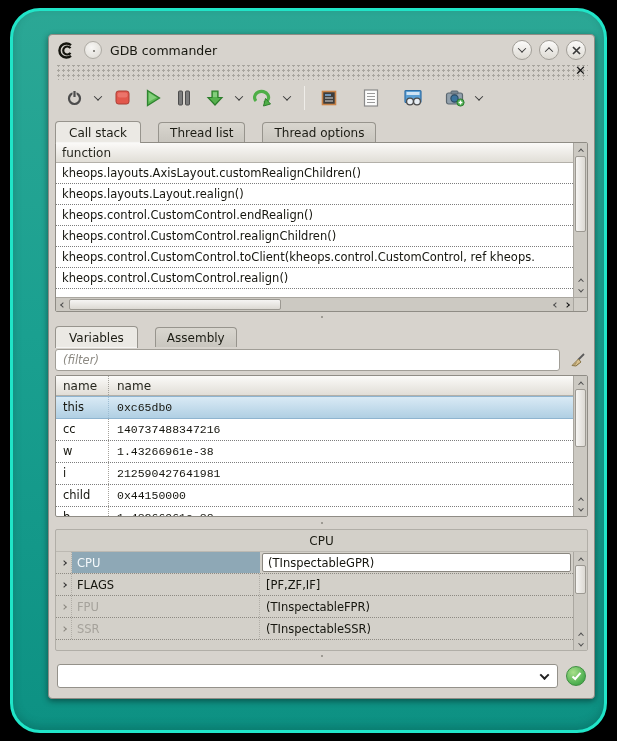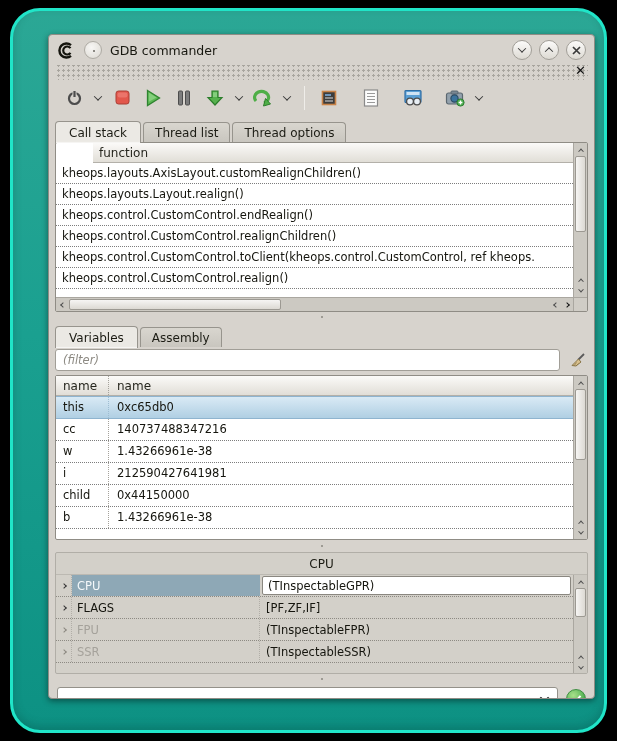--- a/index.html
+++ b/index.html
@@ -41,61 +41,61 @@
   
   .toolbar { height:37px; display:flex; align-items:center; padding:2px 12px 4px 12px; gap:5px; flex:none; }
   .tool-btn { width:26px; height:26px; display:flex; align-items:center; justify-content:center; border-radius:3px; }
   .tool-dd { width:12px; height:26px; display:flex; align-items:center; justify-content:center; }
   .tool-sep { width:1px; height:24px; background:#b2afa8; border-right:1px solid #efede9; margin:0 6px; }
   .tool-gap { width:6px; }
 
   
   .tabbar { height:25px; display:flex; align-items:flex-end; padding-left:6px; flex:none; position:relative; z-index:3; }
   .tab { font-size:12px; color:#1c1c14; padding:3px 11px 2px 11px; border:1px solid #97948d; border-bottom:none;
-         border-radius:4px 4px 0 0; background:linear-gradient(180deg,#d9d6cf,#c9c6bf); margin-right:2px; position:relative; }
+         border-radius:4px 4px 0 0; background:linear-gradient(180deg,#d9d6cf,#c9c6bf); margin-right:17px; position:relative; }
   .tab.active { background:#ebe9e4; padding:4px 13px 3px 13px; top:1px; z-index:4; box-shadow:0 -1px 1px rgba(255,255,255,.6) inset; }
 
   
   .panel { margin:0 6px; border:1px solid #8f8c85; background:#fff; border-radius:2px; flex:none; position:relative; z-index:2; }
   .sb-v { border-left:1px solid #aaa7a0; background:#ccc9c2; display:flex; flex-direction:column; width:14px; }
   .sb-h { border-top:1px solid #aaa7a0; background:#ccc9c2; display:flex; height:14px; }
   .sb-arrow { flex:none; display:flex; align-items:center; justify-content:center; }
   .sb-v .sb-arrow { height:13px; }
   .sb-h .sb-arrow { width:13px; }
   .sb-track { flex:1; position:relative; }
   .sb-thumb { position:absolute; background:linear-gradient(90deg,#f6f5f3,#dcd9d3); border:1px solid #9c9992; border-radius:2px; }
   .sb-v .sb-thumb { left:1px; right:1px; }
   .sb-h .sb-thumb { top:1px; bottom:1px; background:linear-gradient(180deg,#f6f5f3,#dcd9d3); }
   .sb-endcluster { display:flex; flex:none; }
   .sb-v .sb-endcluster { flex-direction:column; }
 
   
   .stack-panel { height:170px; display:grid; grid-template-columns:1fr 14px; grid-template-rows:1fr 14px; }
   .list-area { overflow:hidden; display:flex; flex-direction:column; }
   .col-header { height:20px; flex:none; background:linear-gradient(180deg,#fbfaf8,#e1ded7);
-                border-bottom:1px solid #b3b0a9; font-size:12px; color:#26261e; display:flex; align-items:center; padding-left:6px;margin-left:37px; }
+                border-bottom:1px solid #b3b0a9; font-size:12px; color:#26261e; display:flex; align-items:center; padding-left:6px; }
   .stack-row { height:21px; flex:none; line-height:20px; font-size:11.5px; color:#15150e; padding-left:6px;
                border-bottom:1px dotted #7d7d7d; white-space:nowrap; overflow:hidden; }
   .sb-corner { background:#d0cdc6; border-left:1px solid #aaa7a0; border-top:1px solid #aaa7a0; }
 
   
   .filter-row { height:28px; display:flex; align-items:center; padding:2px 6px 4px 6px; gap:6px; flex:none; }
   .filter-input { flex:1; height:22px; border:1px solid #a19e97; border-radius:3px; background:#fff;
                   font-family:"DejaVu Sans", sans-serif; font-size:11.5px; font-style:italic; color:#3a3a3a; padding:0 7px; outline:none; }
   .filter-input::placeholder { color:#8d8a83; font-style:italic; }
   .icon-btn { width:22px; height:22px; display:flex; align-items:center; justify-content:center; }
 
-  .vars-panel { height:165px; display:grid; grid-template-columns:1fr 14px; }
+  .vars-panel { height:142px; display:grid; grid-template-columns:1fr 14px; }
   .vars-header { height:20px; flex:none; background:linear-gradient(180deg,#fbfaf8,#e1ded7);
                  border-bottom:1px solid #b3b0a9; font-size:12px; color:#26261e; display:flex; }
   .vh-name { width:53px; flex:none; padding-left:7px; display:flex; align-items:center; border-right:1px dotted #a5a29b; }
   .vh-value { flex:1; padding-left:8px; display:flex; align-items:center; }
   .var-row { height:22px; flex:none; display:flex; font-size:11.5px; color:#15150e; border-bottom:1px dotted #7d7d7d; }
   .var-name { width:53px; flex:none; padding-left:7px; line-height:21px; border-right:1px dotted #a5a29b; }
-  .var-value { flex:1; padding-left:8px; line-height:21px; white-space:nowrap; overflow:hidden; }
+  .var-value { flex:1; padding-left:8px; line-height:21px; white-space:nowrap; overflow:hidden;font-family:Liberation Mono, monospace; }
   .var-row.selected { background:linear-gradient(180deg,#d9eaf5,#b0cfe3); border-top:1px solid #8fb4cf; border-bottom:1px solid #8fb4cf; height:23px; }
   .var-row.selected .var-name { border-right-color:#9ebdd2; }
 
   
   .splitter { flex:none; display:flex; align-items:center; justify-content:center; }
   .splitter::after { content:""; width:2px; height:2px; background:#8a877f; border-radius:50%; }
 
   
   .cpu-panel { margin:0 6px; border:1px solid #b1aea7; border-radius:2px; background:#d3d0c9; flex:none; display:flex; flex-direction:column; height:122px; }
   .cpu-title { height:21px; flex:none; display:flex; align-items:center; justify-content:center; font-size:12px; color:#1c1c14; }

